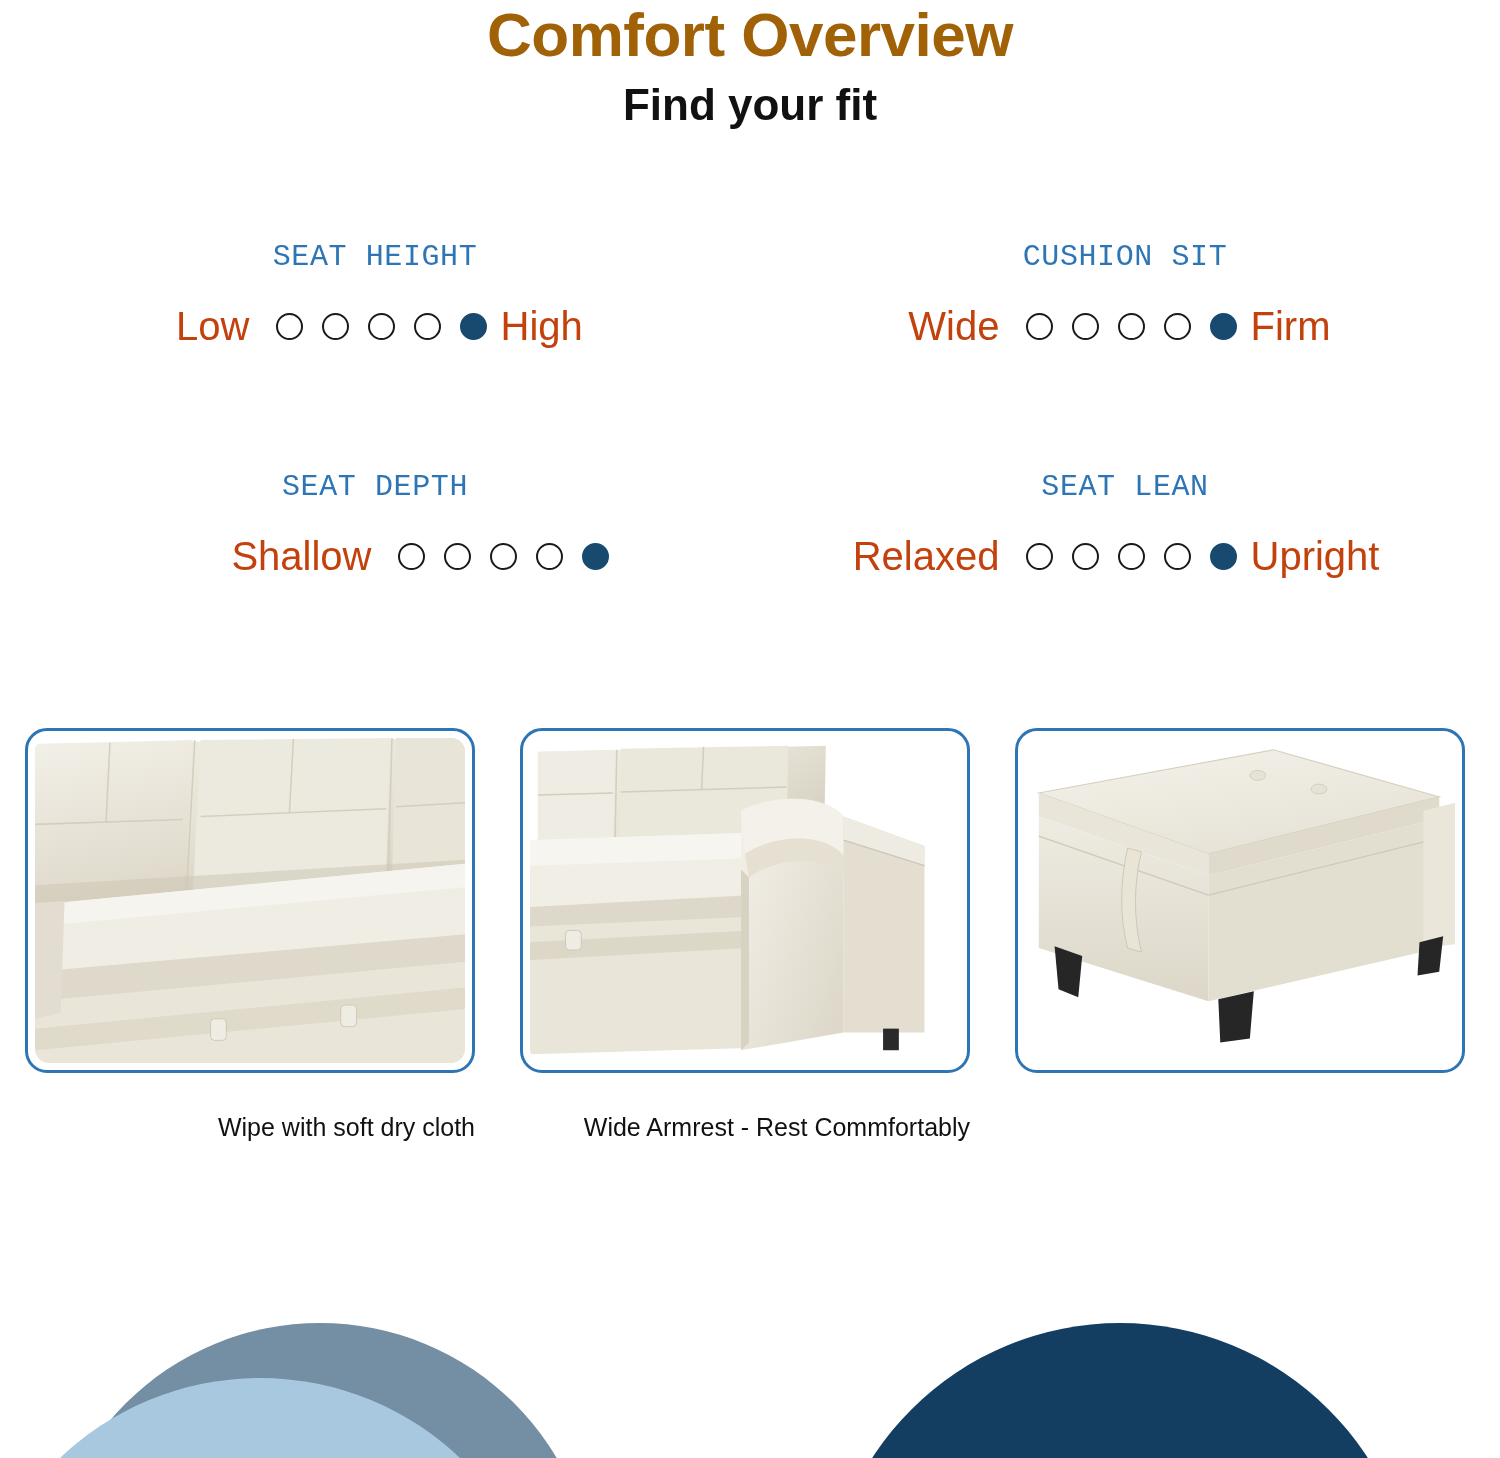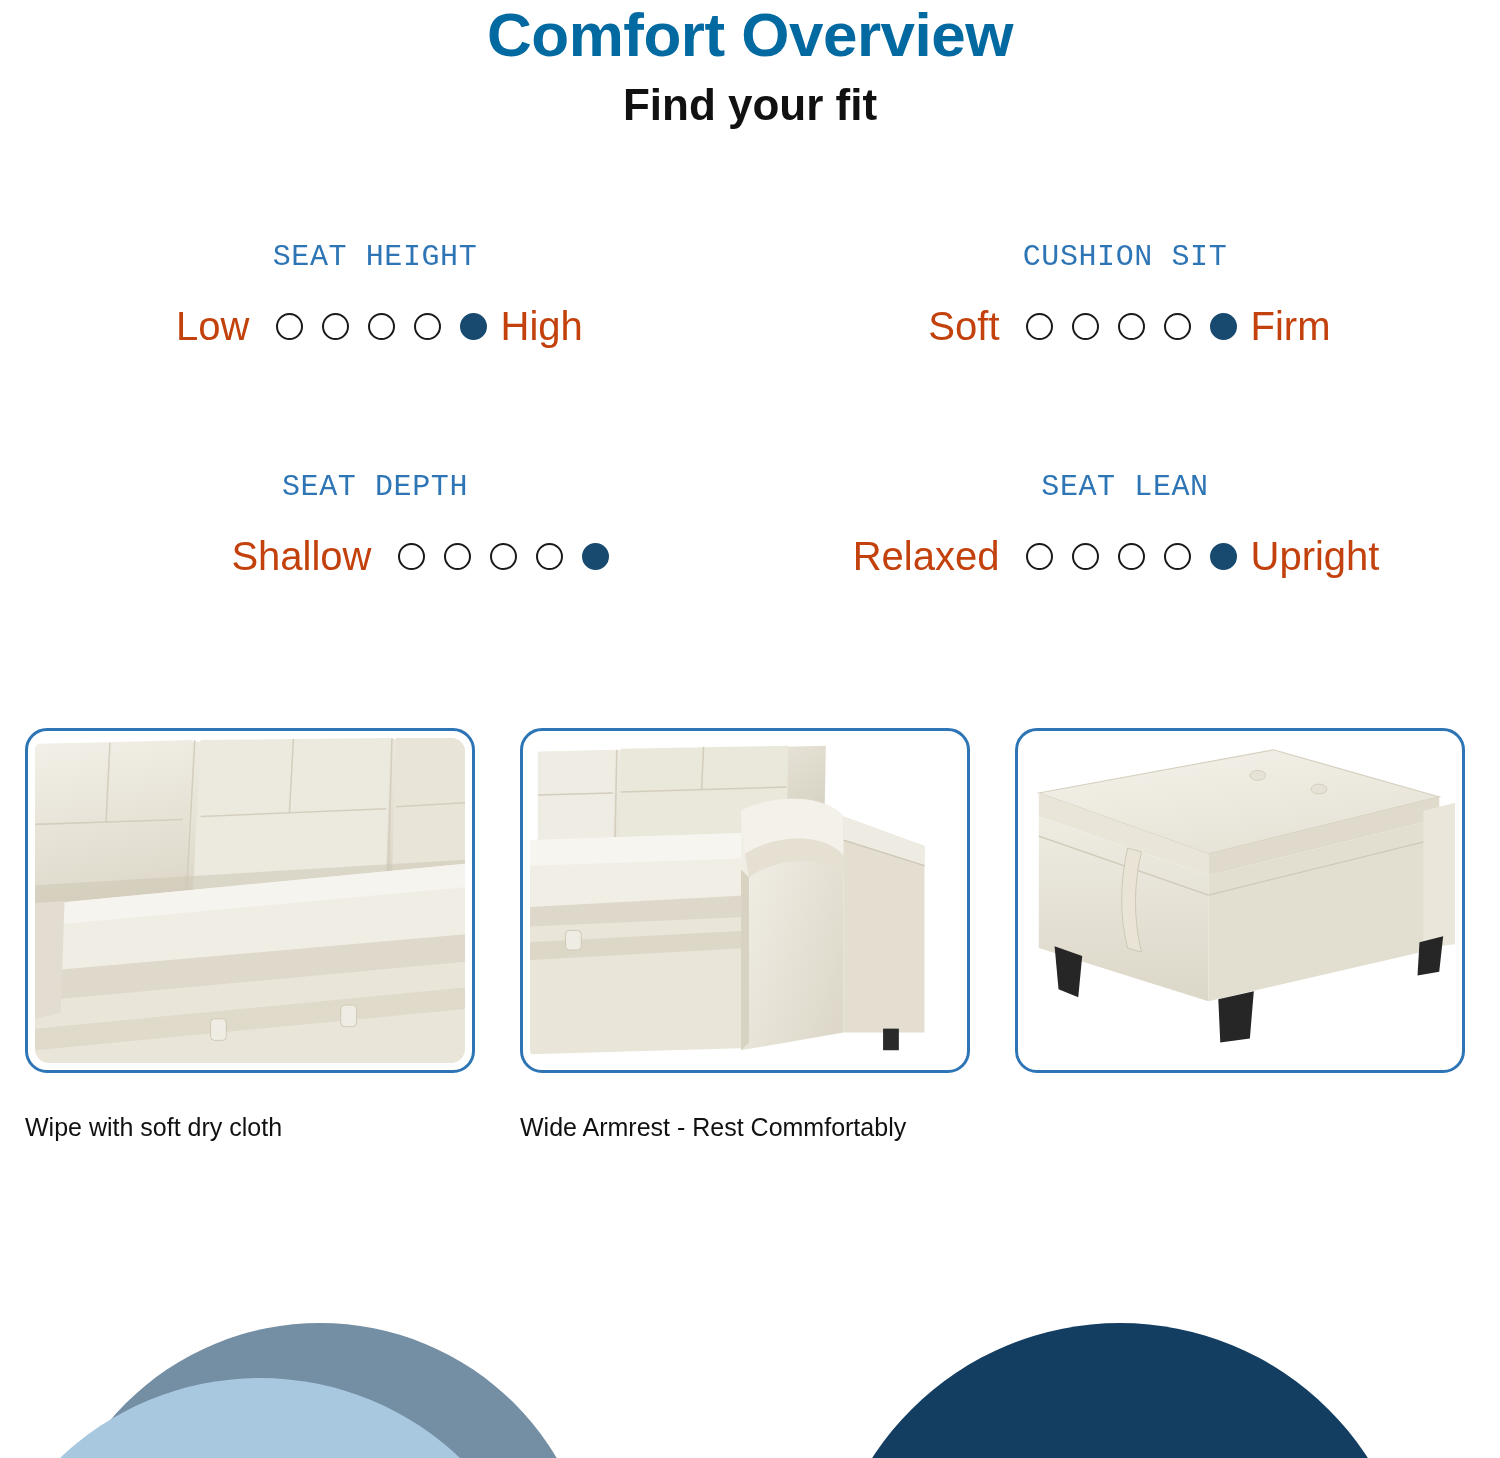--- a/index.html
+++ b/index.html
@@ -25,21 +25,21 @@
     width: 1500px;
     text-align: center;
   }
   .title {
     font-size: 62px;
     font-weight: 700;
     letter-spacing: -0.5px;
     line-height: 1.05;
     margin: 0;
     padding-top: 2px;
-    color: #0369a1;
+    color: #a16207;
   }
   .subtitle {
     font-size: 44px;
     font-weight: 700;
     line-height: 1.1;
     margin: 0;
     padding-top: 14px;
     color: #111111;
   }
 
@@ -137,21 +137,21 @@
   }
   .photo {
     width: 100%;
     height: 100%;
     border-radius: 14px;
     overflow: hidden;
     position: relative;
     background: #ffffff;
   }
   .feature-caption {
-    text-align: left;
+    text-align: right;
     font-size: 25px;
     font-weight: 400;
     color: #111111;
     padding-top: 40px;
     white-space: nowrap;
   }
 
   
   .sofa-svg { display: block; width: 100%; height: 100%; }
 
@@ -187,21 +187,21 @@
         <span class="dot"></span>
         <span class="dot filled"></span>
       </div>
       <div class="scale-end right">High</div>
     </div>
   </div>
 
   <div class="scale">
     <div class="scale-title">CUSHION SIT</div>
     <div class="scale-row">
-      <div class="scale-end left">Soft</div>
+      <div class="scale-end left">Wide</div>
       <div class="dots">
         <span class="dot"></span>
         <span class="dot"></span>
         <span class="dot"></span>
         <span class="dot"></span>
         <span class="dot filled"></span>
       </div>
       <div class="scale-end right">Firm</div>
     </div>
   </div>

